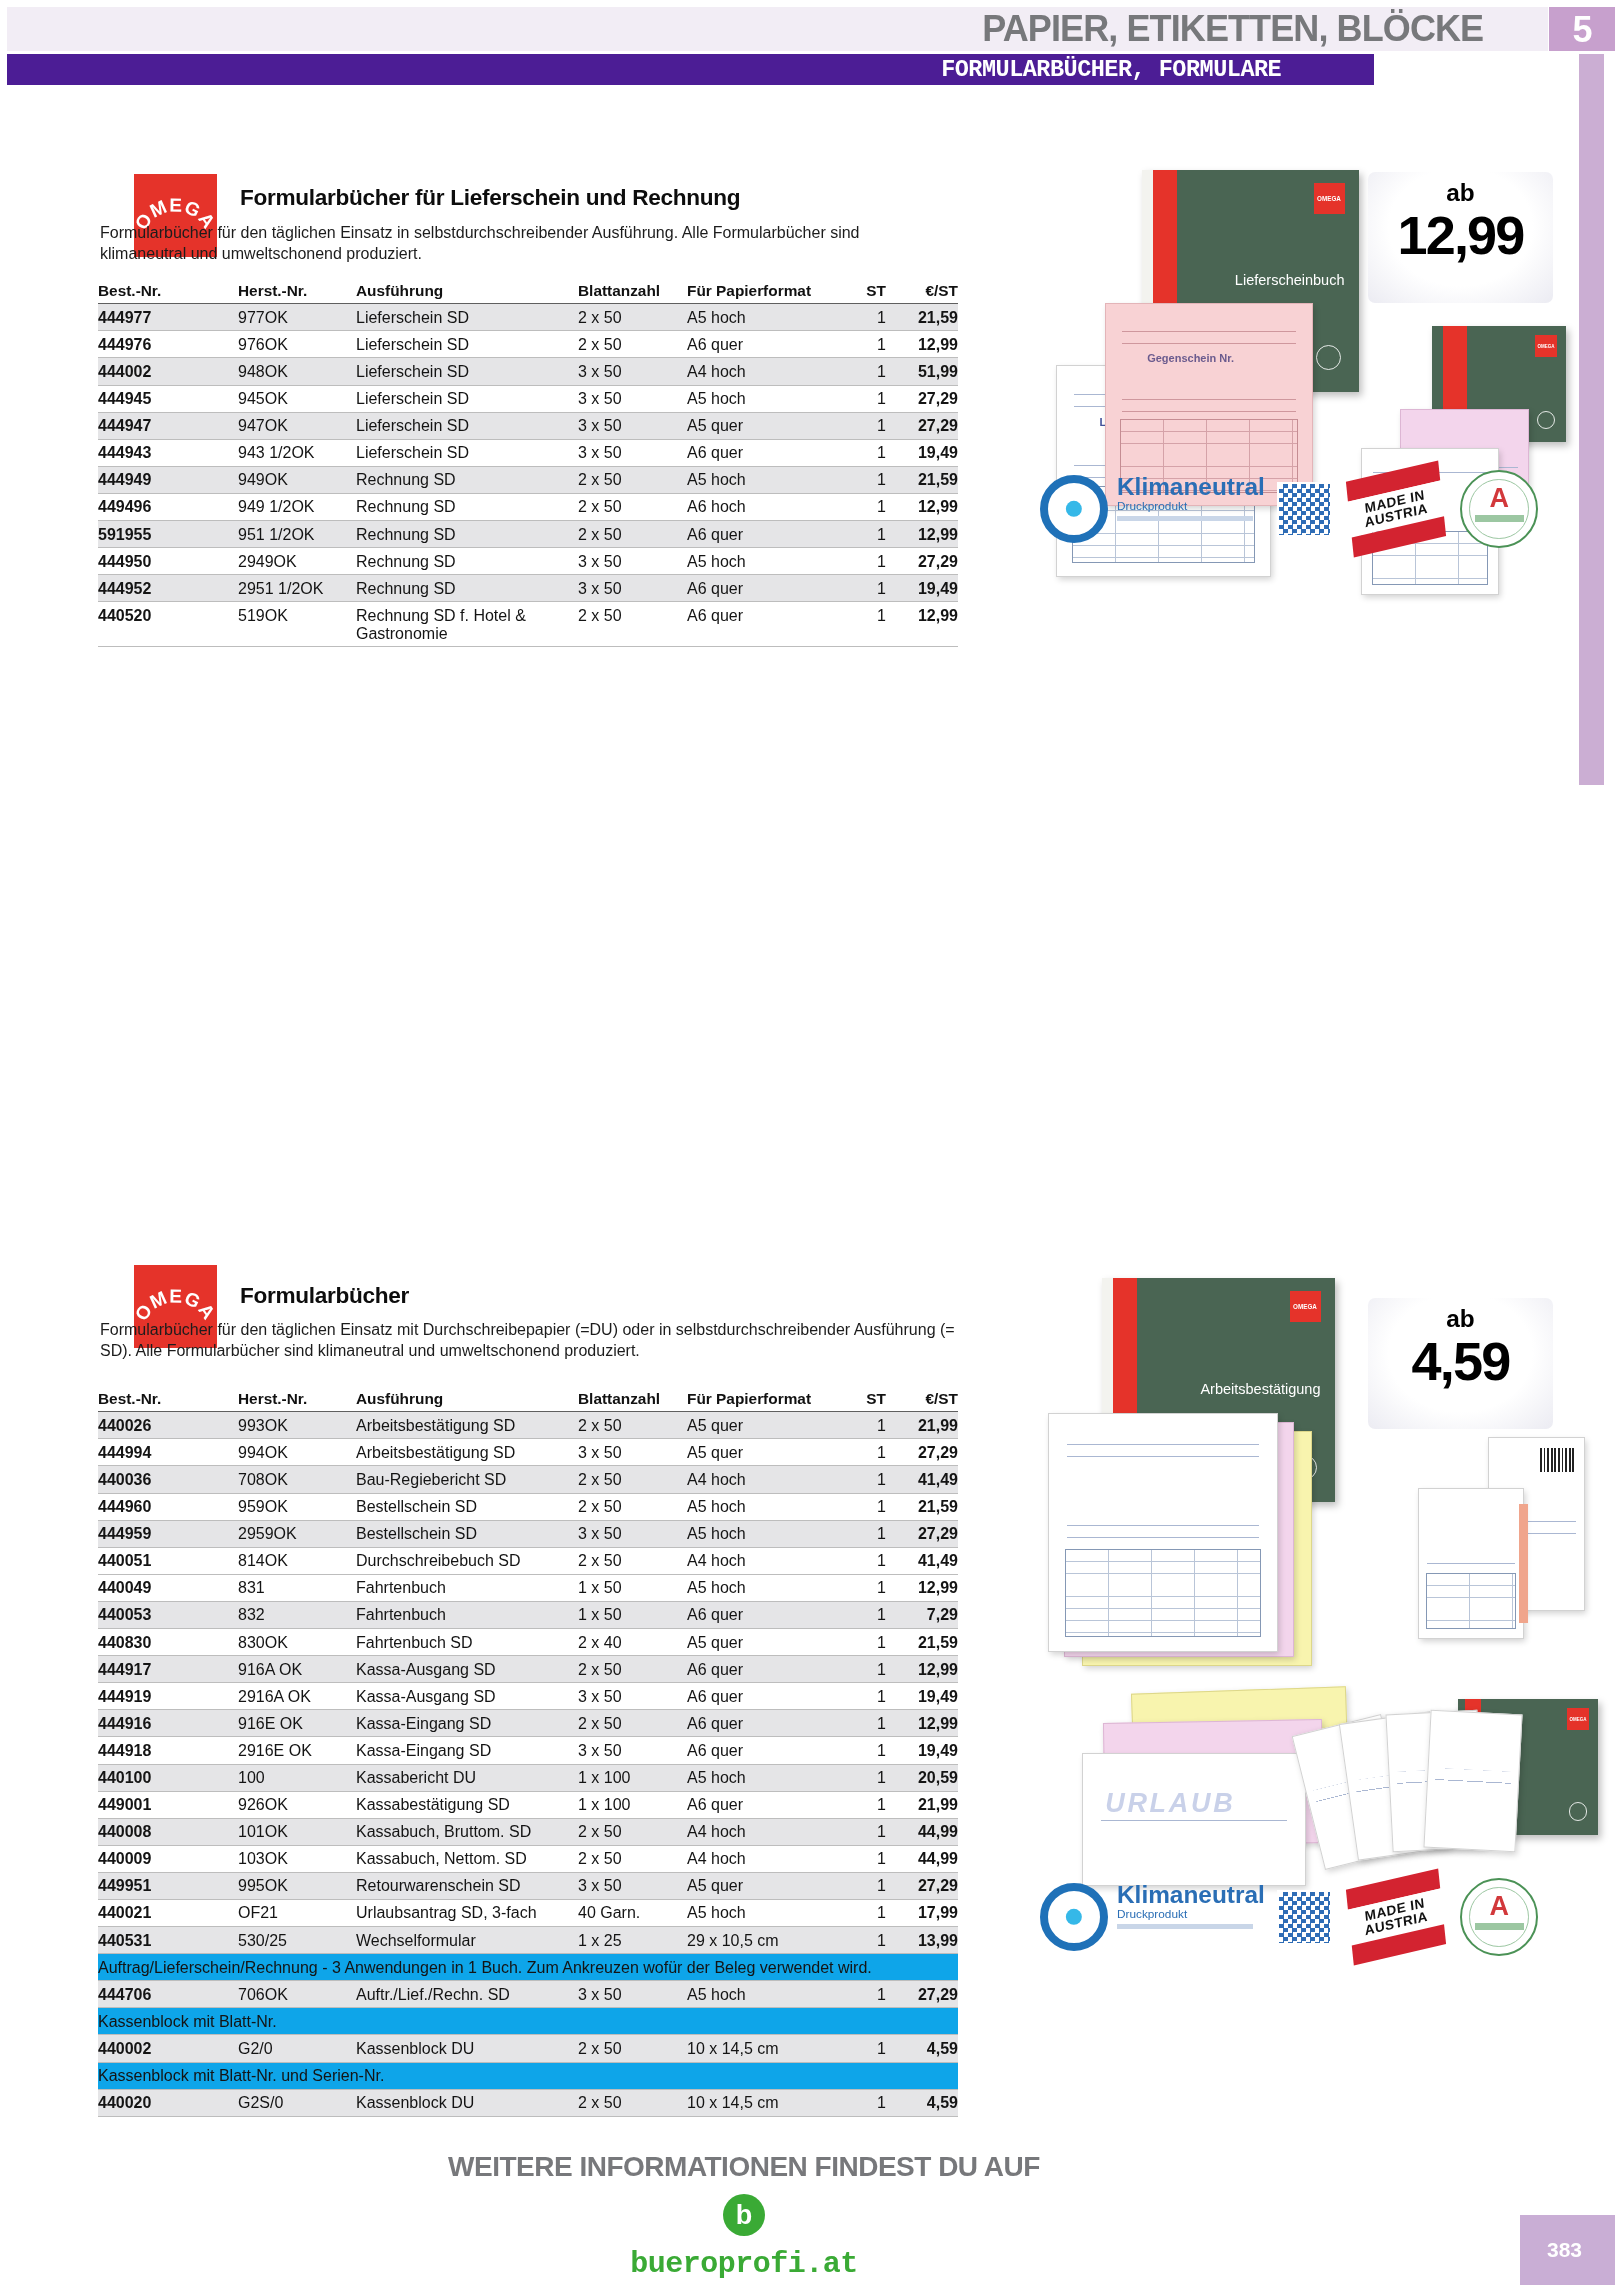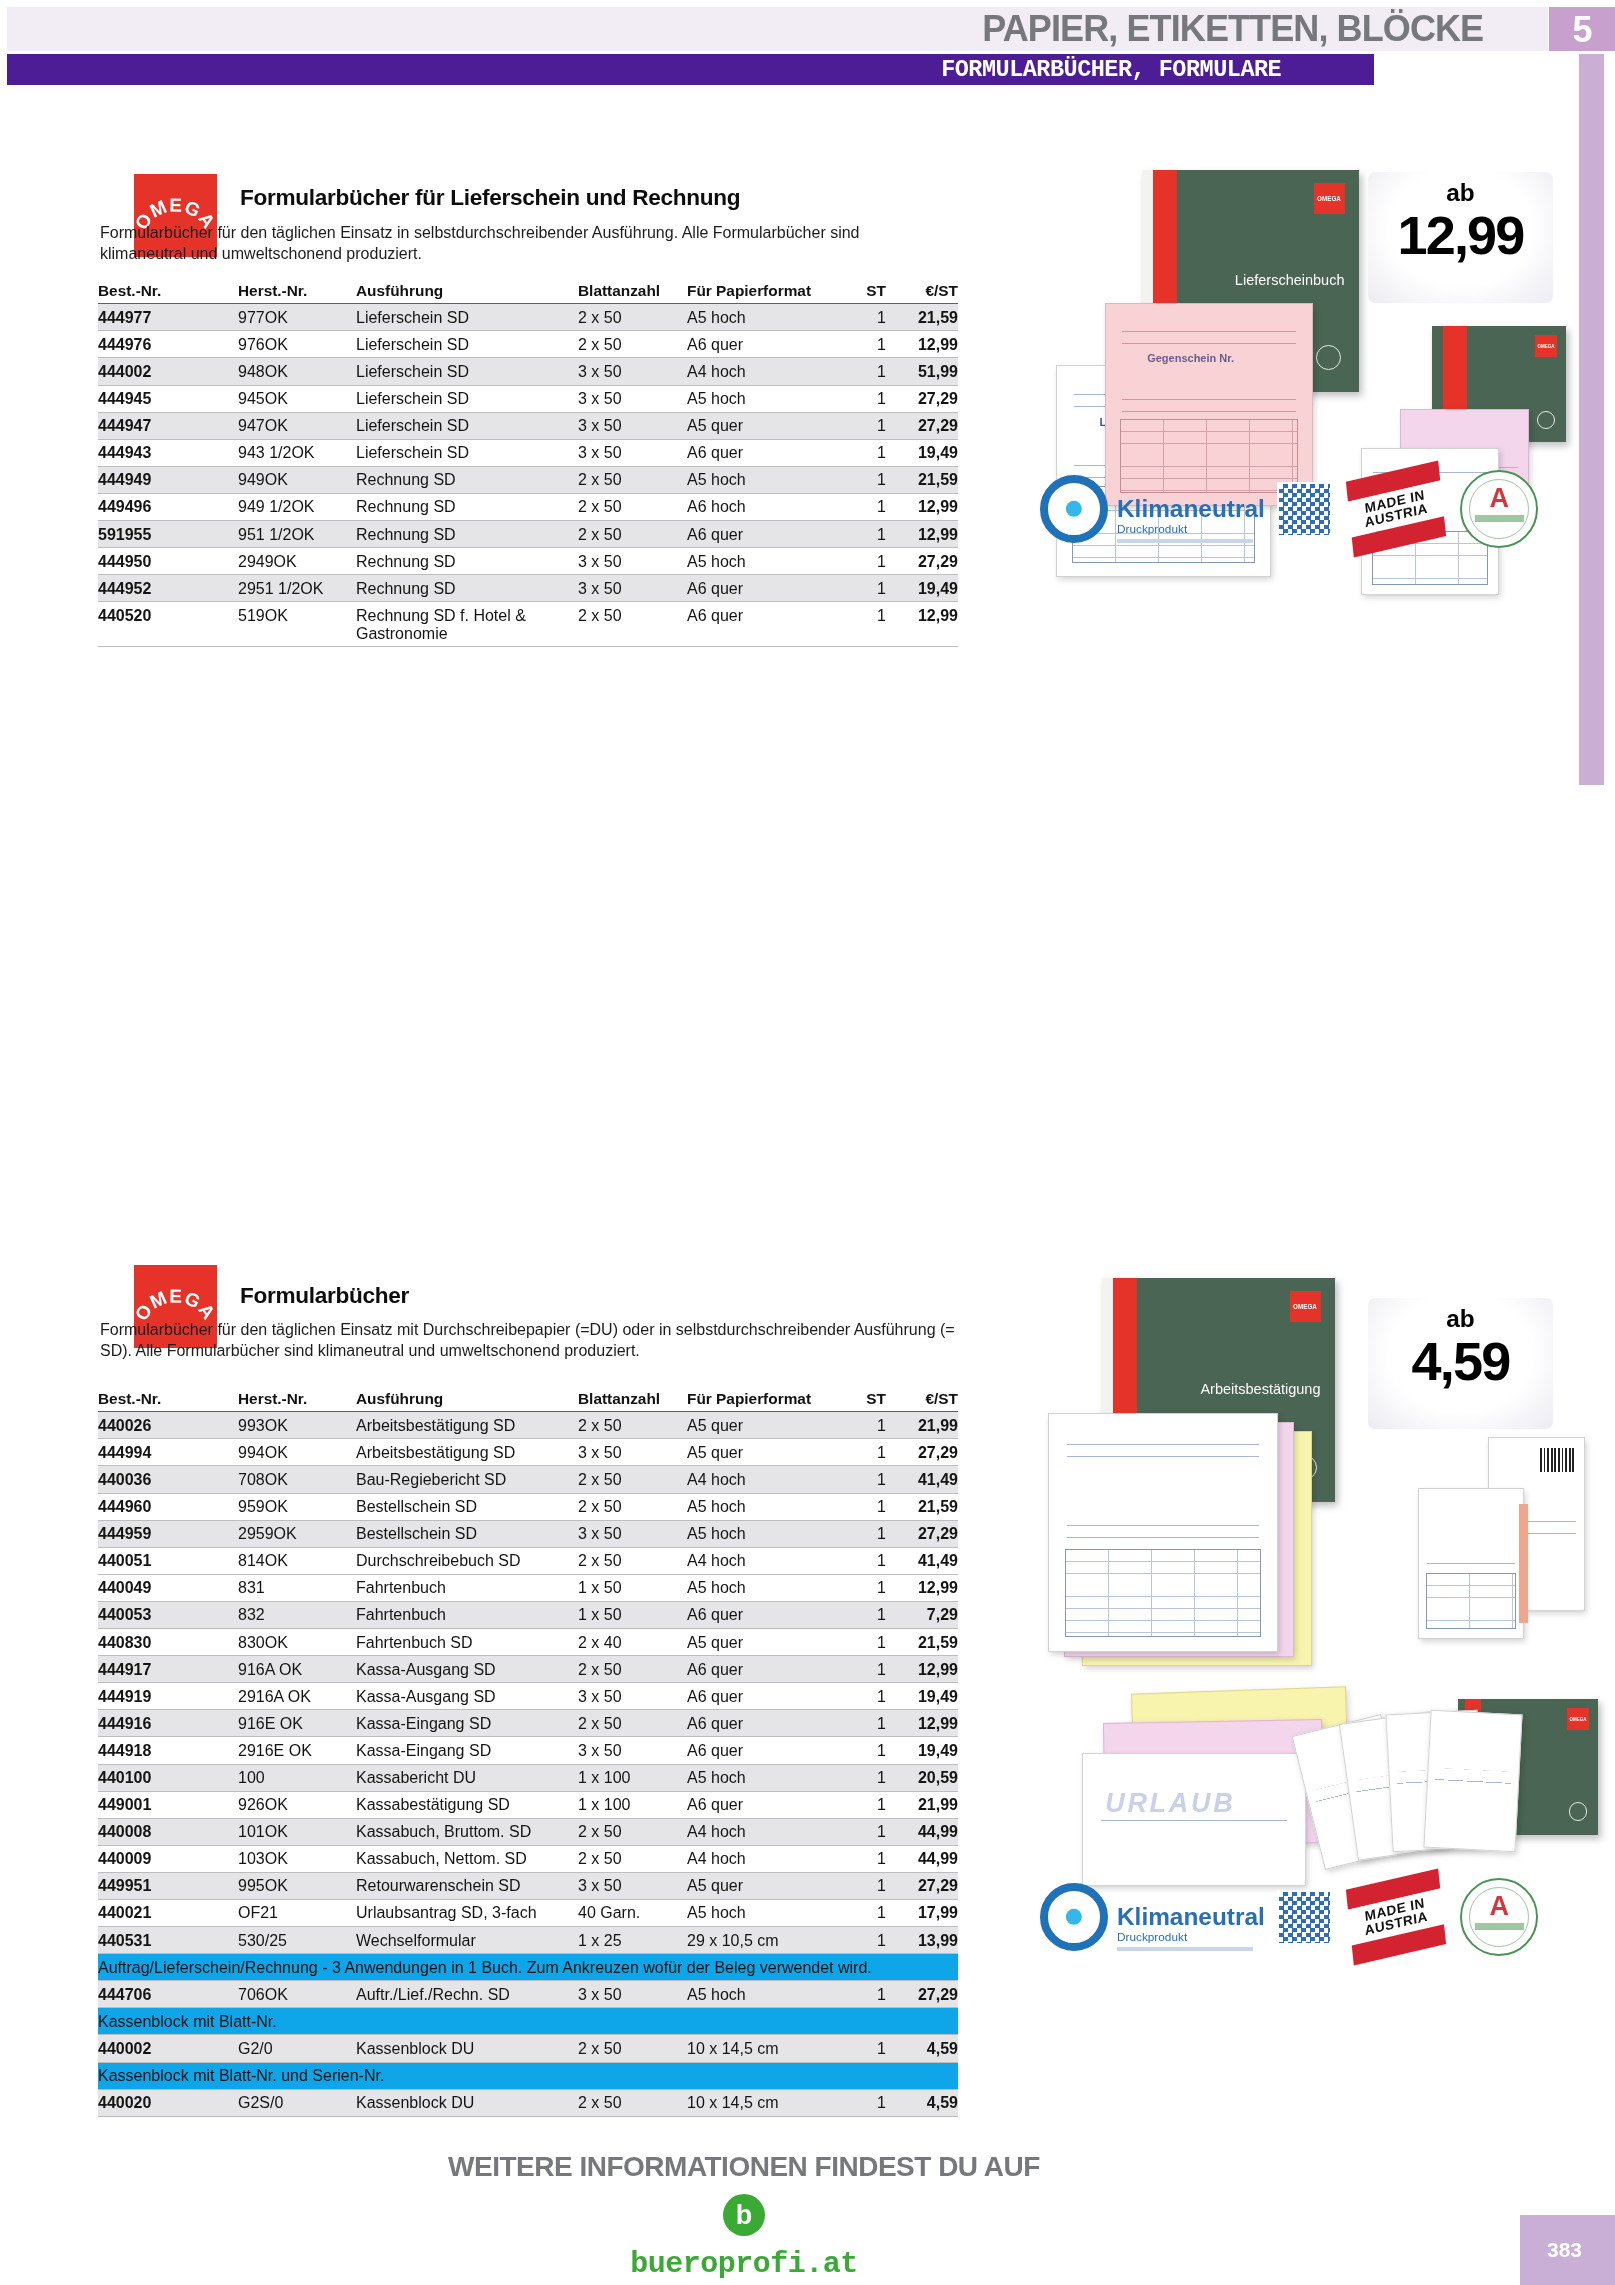--- a/index.html
+++ b/index.html
@@ -74,21 +74,21 @@
   .sheet.lav{background:#f3d5ec;border-color:#ddb6d4;}
   .sheet.yellow{background:#f8f4ae;border-color:#ddd78a;}
   .ghost{position:absolute;left:10%;top:26%;font-size:27px;font-weight:bold;letter-spacing:2.7px;
          color:rgba(214,120,60,.45);font-style:italic;}
   .barcode{position:absolute;right:8%;top:6%;width:36px;height:23.5px;
            background:repeating-linear-gradient(90deg,#222 0 1.8px,#fff 1.8px 3.6px);}
   .orange-strip{position:absolute;right:-5.4px;top:10%;bottom:10%;width:9px;background:#f0a58c;}
 
   
   .badges{display:flex;align-items:center;gap:14.5px;}
-  .klima{display:flex;align-items:flex-end;gap:9px;}
+  .klima{display:flex;align-items:flex-start;gap:9px;}
   .klima-mark{width:52px;height:52px;border-radius:50%;border:8.1px solid #1f71b8;position:relative;background:#fff;}
   .klima-dot{position:absolute;top:50%;left:50%;transform:translate(-50%,-50%);
              width:16.3px;height:16.3px;border-radius:50%;background:#35b8e8;}
   .klima-name{font-size:24.4px;font-weight:bold;color:#2a6eb5;line-height:1.0;}
   .klima-sub{font-size:11.8px;color:#2a6eb5;}
   .klima-tiny{margin-top:2.7px;width:136px;height:4.5px;background:#c9d6e8;}
   .qr{width:51px;height:51px;background:repeating-conic-gradient(#2f6db6 0% 25%,#ffffff 25% 50%) 0 0/9px 9px;
       outline:2.7px solid #fff;}
   .ribbon{width:101px;height:80px;transform:rotate(-6deg);position:relative;}
   .ribbon .r-top,.ribbon .r-bot{position:absolute;left:3.6px;right:3.6px;height:20px;background:#d32330;transform:skewY(-7deg);}

